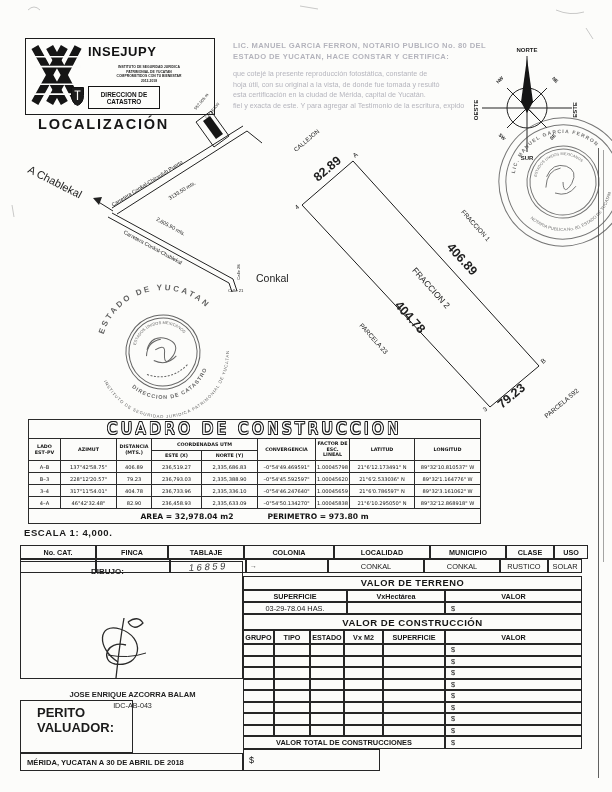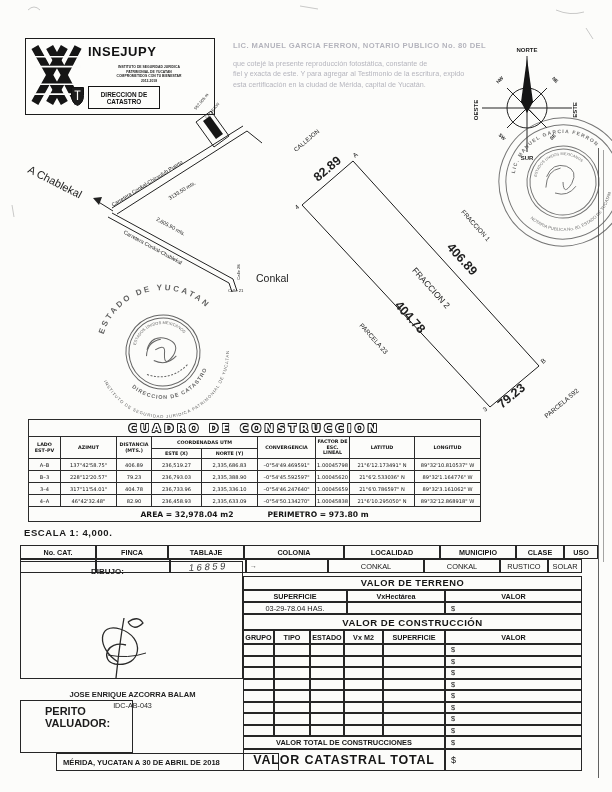--- a/index.html
+++ b/index.html
@@ -18,41 +18,41 @@
   #faint .fl.head{font-size:7.6px;font-weight:700;letter-spacing:.4px;}
   #faint .gap{height:7px;}
   
   #loc-title{left:38px;top:116px;font-size:14.5px;font-weight:600;letter-spacing:1.8px;color:#161616;}
   #escala{left:24px;top:527px;font-size:9.5px;font-weight:600;letter-spacing:.6px;color:#1a1a1a;}
   
   #cuadro{left:28px;top:419px;width:452px;border-collapse:collapse;table-layout:fixed;
           font-family:"DejaVu Sans",sans-serif;}
   #cuadro td,#cuadro th{border:1px solid #2b2b2b;padding:0 1px;text-align:center;overflow:hidden;
           font-weight:400;color:#141414;}
-  #cuadro .tt{font-size:11px;font-weight:700;letter-spacing:3.5px;height:16px;color:#fff;
+  #cuadro .tt{font-size:15px;font-weight:400;letter-spacing:3.5px;height:16px;color:#fff;
       text-shadow:-.8px -.8px 0 #1d1d1d,.8px -.8px 0 #1d1d1d,-.8px .8px 0 #1d1d1d,.8px .8px 0 #1d1d1d,
                   -.8px 0 0 #1d1d1d,.8px 0 0 #1d1d1d,0 .8px 0 #1d1d1d,0 -.8px 0 #1d1d1d;}
   #cuadro .hd{font-size:4.8px;font-weight:700;white-space:pre-line;line-height:5.4px;height:11px;}
   #cuadro .sh{font-size:4.8px;font-weight:700;height:9px;}
   #cuadro .dt{font-size:5.1px;height:11px;white-space:nowrap;}
   #cuadro .ar{height:14px;}
   #area-row{display:flex;justify-content:center;gap:34px;font-size:7.6px;font-weight:700;}
   
   #form{left:20px;top:545px;width:562px;height:226px;font-family:"Liberation Sans",sans-serif;}
   .frow{position:absolute;display:flex;left:0;}
   .fcell{border:1px solid #262626;box-sizing:border-box;display:flex;align-items:center;justify-content:center;
          font-size:7.2px;font-weight:700;color:#151515;background:transparent;overflow:hidden;white-space:nowrap;}
   .fcell.v{font-weight:400;font-size:7.4px;}
   .hand{font-size:9.5px;color:#3a3a3a;letter-spacing:2.5px;transform:rotate(-3deg) skewX(-10deg);font-weight:400;}
   .cmark{font-size:7px;color:#555;font-weight:400;align-self:flex-start;margin:2px auto auto 3px;}
   .bigcell{position:absolute;border:1px solid #262626;box-sizing:border-box;}
   .lbl{position:absolute;font-size:8px;font-weight:700;color:#1b1b1b;}
   #sig-name{left:10px;top:128px;width:203px;text-align:center;font-size:7.6px;font-weight:600;}
   #sig-id{left:10px;top:139px;width:203px;text-align:center;font-size:7.2px;}
-  #date-cell{left:0;top:208px;width:223px;height:18px;margin-left:36px;}
+  #date-cell{left:0;top:208px;width:223px;height:18px;}
   .rrow{position:absolute;left:223px;width:339px;display:flex;}
   .rrow .fcell{height:100%;}
   .title-cell{width:382px;font-size:9.3px;letter-spacing:.5px;}
   .dollar{justify-content:flex-start;padding-left:5px;font-weight:400;font-size:8px;}
   #catastral-label{font-size:12.5px;letter-spacing:.8px;font-weight:600;}
   
   .vline{position:absolute;width:1px;background:#3a3a3a;}
   
   #overlay{position:absolute;left:0;top:0;pointer-events:none;}
   #overlay text{fill:#1d1d1d;font-family:"Liberation Sans","DejaVu Sans",sans-serif;}
@@ -88,26 +88,29 @@
       <path d="M4.5 5 h6 M7.5 5 v9" stroke="#fcfcfa" stroke-width="1.2" fill="none"></path>
     </svg>
     <div class="abs" id="dir-box">
       <span>DIRECCION DE</span>
       <span>CATASTRO</span>
     </div>
   </div>
 
   <div class="abs" id="faint">
     <div class="fl head">LIC. MANUEL GARCIA FERRON, NOTARIO PUBLICO No. 80 DEL</div>
+    <div class="fl head">ESTADO DE YUCATAN, HACE CONSTAR Y CERTIFICA:</div>
     <div class="gap"></div>
     <div class="fl">que cotejé la presente reproducción fotostática, constante de</div>
+    <div class="fl">hoja útil, con su original a la vista, de donde fue tomada y resultó</div>
+    <div class="fl">esta certificación en la ciudad de Mérida, capital de Yucatán.</div>
     <div class="fl">fiel y exacta de este. Y para agregar al Testimonio de la escritura, expido</div>
-    <div class="fl">esta certificación en la ciudad de Mérida, capital de Yucatán.</div>
   </div>
 
+  <div class="abs" id="loc-title">LOCALIZACIÓN</div>
   <div class="abs" id="escala">ESCALA  1: 4,000.</div>
 
   <table class="abs" id="cuadro">
     <colgroup>
       <col style="width:32px">
         <col style="width:56px">
         <col style="width:35px">
         <col style="width:50px">
       <col style="width:56px">
         <col style="width:58px">
@@ -190,21 +193,21 @@
         </tr>
   </tbody>
     </table>
 
   <div class="abs" id="form">
 
     <div class="frow" style="top:0;height:14px">
       <div class="fcell" style="width:76px">No. CAT.</div>
       <div class="fcell" style="width:72px">FINCA</div>
       <div class="fcell" style="width:76px">TABLAJE</div>
-      <div class="fcell" style="width:100px">COLONIA</div>
+      <div class="fcell" style="width:90px">COLONIA</div>
       <div class="fcell" style="width:96px">LOCALIDAD</div>
       <div class="fcell" style="width:76px">MUNICIPIO</div>
       <div class="fcell" style="width:48px">CLASE</div>
       <div class="fcell" style="width:34px">USO</div>
     </div>
     <div class="frow" style="top:14px;height:14px">
       <div class="fcell v" style="width:76px"></div>
       <div class="fcell v" style="width:74px"></div>
       <div class="fcell v" style="width:76px">
           <span class="hand">16859</span>
@@ -217,21 +220,21 @@
       <div class="fcell v" style="width:48px">RUSTICO</div>
       <div class="fcell v" style="width:34px">SOLAR</div>
     </div>
 
     <div class="bigcell" style="left:0;top:16px;width:223px;height:118px">
       <div class="lbl" style="left:70px;top:5px">DIBUJO:</div>
       <div class="abs" id="sig-name">JOSE ENRIQUE AZCORRA BALAM</div>
       <div class="abs" id="sig-id">IDC-AB-043</div>
     </div>
     <div class="bigcell" style="left:0;top:155px;width:113px;height:53px">
-      <div class="lbl" style="left:24px;top:4px;font-size:11px">PERITO VALUADOR:</div>
+      <div class="lbl" style="left:16px;top:4px;font-size:13px">PERITO VALUADOR:</div>
     </div>
     <div class="bigcell" id="date-cell">
       <div class="lbl" style="left:6px;top:4px;font-size:7.6px;font-weight:600">MÉRIDA, YUCATAN  A  30 DE ABRIL DE 2018</div>
     </div>
 
     <div class="rrow" style="top:31px;height:14px">
         <div class="fcell title-cell">VALOR DE TERRENO</div>
       </div>
     <div class="rrow" style="top:45px;height:12px">
       <div class="fcell" style="width:104px">SUPERFICIE</div>
@@ -316,21 +319,20 @@
         <div class="fcell v" style="width:34px"></div>
         <div class="fcell v" style="width:39px"></div>
         <div class="fcell v" style="width:62px"></div>
         <div class="fcell v dollar" style="width:137px">$</div>
       </div>
     <div class="rrow" style="top:191px;height:13px">
       <div class="fcell" style="width:202px;font-size:7.4px">VALOR TOTAL DE CONSTRUCCIONES</div>
       <div class="fcell v dollar" style="width:137px">$</div>
     </div>
     <div class="rrow" style="top:204px;height:22px">
-      <div class="fcell" id="catastral-label" style="width:202px">VALOR CATASTRAL TOTAL</div>
       <div class="fcell v dollar" style="width:137px;font-size:9px">$</div>
     </div>
   </div>
 
   <div class="vline" style="left:598px;top:148px;height:630px;opacity:.8"></div>
   <div class="vline" style="left:603px;top:150px;height:412px;opacity:.45"></div>
 
   <svg id="overlay" width="612" height="792" viewBox="0 0 612 792" xmlns="http://www.w3.org/2000/svg" xmlns:xlink="http://www.w3.org/1999/xlink">
     <defs>
       <path id="ss-top" d="M 101 352 A 62 62 0 0 1 225 352"></path>

